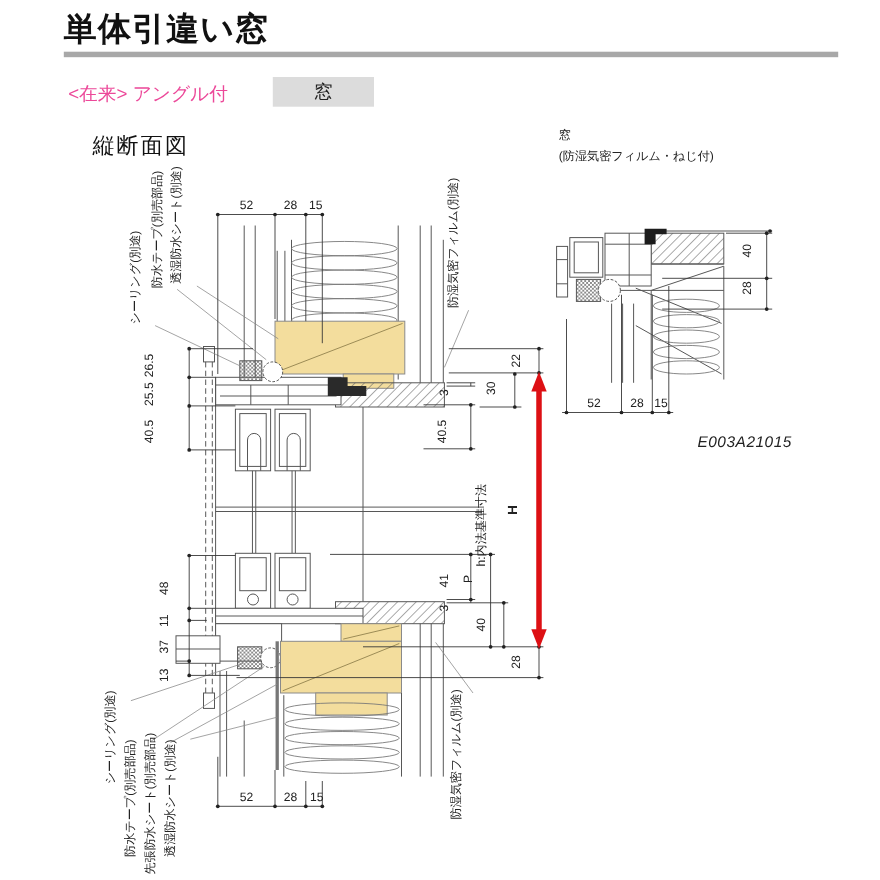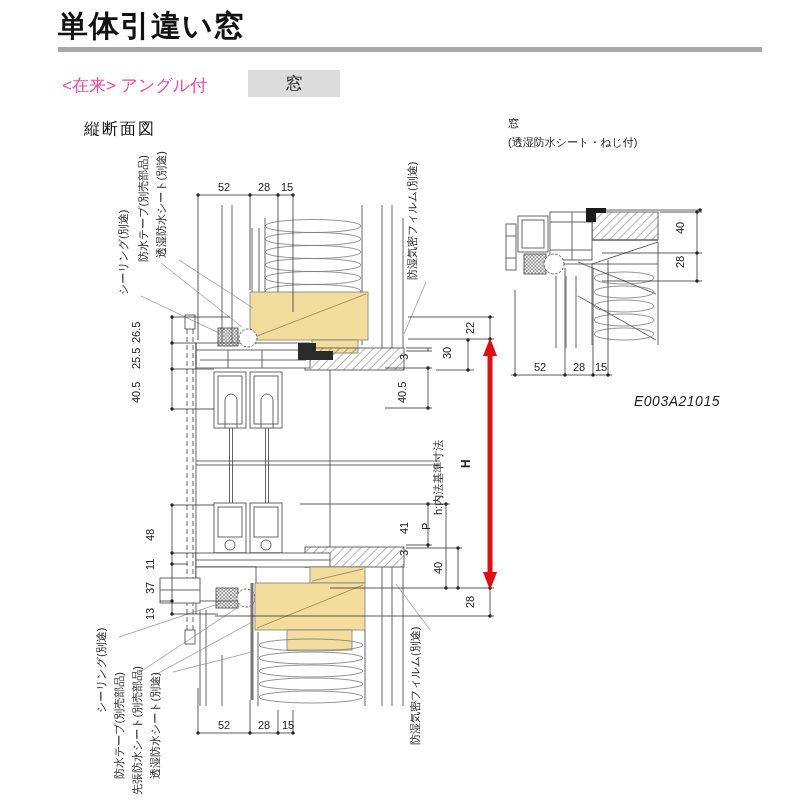--- a/index.html
+++ b/index.html
@@ -6,21 +6,21 @@
   body{width:800px;height:800px;position:relative;background:#ffffff;overflow:hidden;
        font-family:"Liberation Sans",sans-serif;color:#1d1d1d;}
   .abs{position:absolute;}
   .title-row{left:58px;top:6px;display:flex;align-items:center;gap:20px;white-space:nowrap;}
   .title-main{font-size:30px;font-weight:bold;letter-spacing:1px;color:#111;}
   .title-sub{font-size:23px;font-weight:bold;color:#111;}
   .rule{left:58px;top:47px;width:704px;height:5px;background:#a8a8a8;}
   .variant{left:62px;top:74px;font-size:17px;color:#ec4899;white-space:nowrap;}
   .badge{left:248px;top:70px;width:92px;height:27px;background:#dcdcdc;
          display:flex;align-items:center;justify-content:center;font-size:17px;color:#222;}
-  .section-title{left:84px;top:119px;font-size:16px;color:#111;letter-spacing:2px;}
+  .section-title{left:84px;top:119px;font-size:20px;color:#111;letter-spacing:2px;}
   .note{left:508px;top:114px;font-size:11px;line-height:19px;color:#222;white-space:nowrap;}
   .code{left:634px;top:393px;font-size:14px;color:#222;letter-spacing:0.5px;font-style:italic;}
   .dim{position:absolute;font-size:11px;color:#222;transform:translateX(-50%);white-space:nowrap;}
   .vlabel{position:absolute;font-size:11px;line-height:12px;color:#222;white-space:nowrap;
           transform:rotate(-90deg);transform-origin:0 100%;}
   .vdim{position:absolute;font-size:11px;line-height:12px;color:#222;white-space:nowrap;
         transform:rotate(-90deg);transform-origin:0 100%;}
   .hbold{font-weight:bold;font-size:12px;}
   svg{position:absolute;left:0;top:0;}
 </style>
@@ -326,21 +326,21 @@
 <div class="abs title-row">
   <span class="title-main">単体引違い窓</span>
 </div>
 <div class="abs rule"></div>
 <div class="abs variant">&lt;在来&gt; アングル付</div>
 <div class="abs badge">窓</div>
 <div class="abs section-title">縦断面図</div>
 
 <div class="abs note">
   <div>窓</div>
-  <div>(透湿防水シート・ねじ付)</div>
+  <div>(防湿気密フィルム・ねじ付)</div>
 </div>
 <div class="abs code">E003A21015</div>
 
 <div class="vlabel" style="left:129px;top:283px;">シーリング(別途)</div>
 <div class="vlabel" style="left:149px;top:250px;">防水テープ(別売部品)</div>
 <div class="vlabel" style="left:167px;top:246px;">透湿防水シート(別途)</div>
 <div class="vlabel" style="left:418px;top:268px;">防湿気密フィルム(別途)</div>
 
 <div class="vlabel" style="left:107px;top:701px;">シーリング(別途)</div>
 <div class="vlabel" style="left:125px;top:767px;">防水テープ(別売部品)</div>

